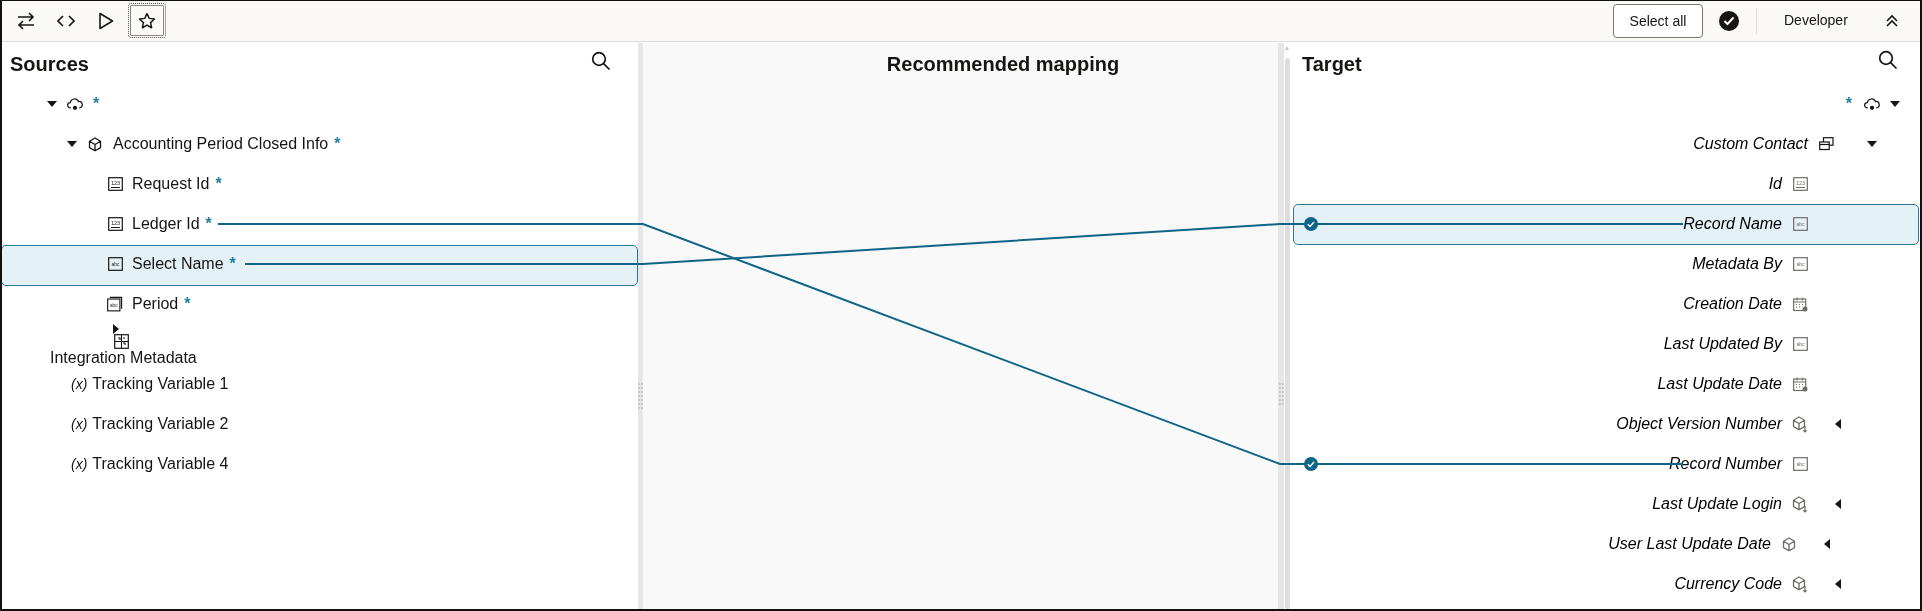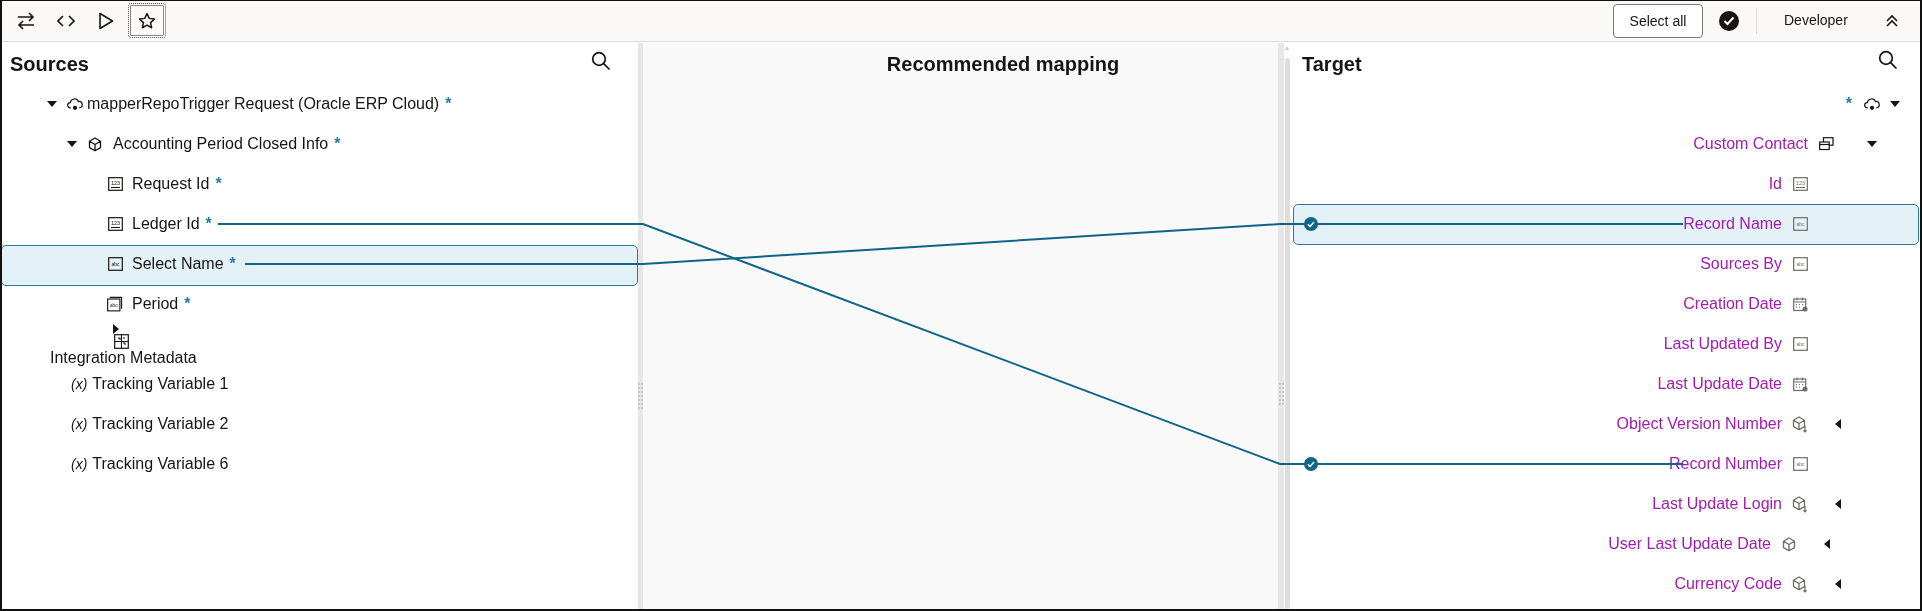--- a/index.html
+++ b/index.html
@@ -34,21 +34,21 @@
   
   .row { position: absolute; height: 40px; display: flex; align-items: center; font-size: 16px; white-space: nowrap; }
   .req { color: #227e9e; font-weight: bold; margin-left: 6px; font-size: 16px; }
   .caret-down { width: 0; height: 0; border-left: 5px solid transparent; border-right: 5px solid transparent; border-top: 6px solid #161513; }
   .caret-right { width: 0; height: 0; border-top: 5px solid transparent; border-bottom: 5px solid transparent; border-left: 6px solid #161513; }
   .caret-left { width: 0; height: 0; border-top: 5px solid transparent; border-bottom: 5px solid transparent; border-right: 6px solid #161513; }
   .ico { display: inline-flex; align-items: center; justify-content: center; width: 16px; height: 16px; }
   .var-ico { font-style: italic; font-size: 14px; margin-right: 5px; }
   .selected-src { position: absolute; left: 1px; top: 245px; width: 637px; height: 41px; background: #e4f1f7; border: 1px solid #2b7898; border-radius: 5px; }
   .selected-tgt { position: absolute; left: 1293px; top: 204px; width: 626px; height: 41px; background: #e4f1f7; border: 1px solid #2b7898; border-radius: 5px; }
-  .tgt-label { color: #a21caf; }
+  .tgt-label { font-style: italic; color: #000000; }
   .tgt-row { justify-content: flex-end; }
 
   svg.lines { position: absolute; left: 0; top: 0; width: 1922px; height: 611px; pointer-events: none; }
 </style>
 </head>
 <body>
 
 <div class="toolbar">
   <div class="tb-btn" style="left:8px;">
     <svg width="20" height="18" viewBox="0 0 20 18">
@@ -145,21 +145,20 @@
 </div>
 
 <div class="row" style="left:47px; top:84px;">
   <span class="caret-down" style="margin-right:10px;"></span>
   <span class="ico" style="margin-right:4px;">
     <svg width="17" height="15" viewBox="0 0 17 15">
         <path d="M4 11H3.5a2.8 2.8 0 0 1 0-5.6 4.5 4.5 0 0 1 8.6-1A3 3 0 0 1 13.5 11H13" fill="none" stroke="#161513" stroke-width="1.3"></path>
         <circle cx="8.5" cy="11" r="2.3" fill="#161513"></circle>
       </svg>
   </span>
-  <span>mapperRepoTrigger Request (Oracle ERP Cloud)</span>
   <span class="req">*</span>
 </div>
 
 <div class="row" style="left:67px; top:124px;">
   <span class="caret-down" style="margin-right:10px;"></span>
   <span class="ico" style="margin-right:10px;">
     <svg width="14" height="15" viewBox="0 0 14 15">
         <path d="M7 1l5.5 3.2v6.4L7 13.8 1.5 10.6V4.2z M1.5 4.2L7 7.5l5.5-3.3M7 7.5v6.3" fill="none" stroke="#161513" stroke-width="1.3" stroke-linejoin="round"></path>
       </svg>
   </span>
@@ -228,21 +227,21 @@
 <div class="row" style="left:71px; top:364px;">
   <span class="var-ico">(x)</span>
   <span>Tracking Variable 1</span>
 </div>
 <div class="row" style="left:71px; top:404px;">
   <span class="var-ico">(x)</span>
   <span>Tracking Variable 2</span>
 </div>
 <div class="row" style="left:71px; top:444px;">
   <span class="var-ico">(x)</span>
-  <span>Tracking Variable 6</span>
+  <span>Tracking Variable 4</span>
 </div>
 
 <div class="row tgt-row" style="right:22px; top:84px;">
   <span class="req" style="margin-right:12px;">*</span>
   <span class="ico" style="margin-right:10px;">
     <svg width="17" height="15" viewBox="0 0 17 15">
         <path d="M4 11H3.5a2.8 2.8 0 0 1 0-5.6 4.5 4.5 0 0 1 8.6-1A3 3 0 0 1 13.5 11H13" fill="none" stroke="#161513" stroke-width="1.3"></path>
         <circle cx="8.5" cy="11" r="2.3" fill="#161513"></circle>
       </svg>
   </span>
@@ -276,21 +275,21 @@
   <span class="tgt-label">Record Name</span>
   <span class="ico" style="margin-left:10px;">
     <svg width="15" height="14" viewBox="0 0 15 14">
         <rect x="0.7" y="0.7" width="13.6" height="12.6" fill="none" stroke="#6f6c6a" stroke-width="1.2"></rect>
         <text x="7.5" y="9" font-size="5" text-anchor="middle" font-family="Liberation Sans, sans-serif" fill="#6f6c6a">abc</text>
       </svg>
   </span>
 </div>
 
 <div class="row tgt-row" style="right:114px; top:244px;">
-  <span class="tgt-label">Sources By</span>
+  <span class="tgt-label">Metadata By</span>
   <span class="ico" style="margin-left:10px;">
     <svg width="15" height="14" viewBox="0 0 15 14">
         <rect x="0.7" y="0.7" width="13.6" height="12.6" fill="none" stroke="#6f6c6a" stroke-width="1.2"></rect>
         <text x="7.5" y="9" font-size="5" text-anchor="middle" font-family="Liberation Sans, sans-serif" fill="#6f6c6a">abc</text>
       </svg>
   </span>
 </div>
 
 <div class="row tgt-row" style="right:114px; top:284px;">
   <span class="tgt-label">Creation Date</span>

